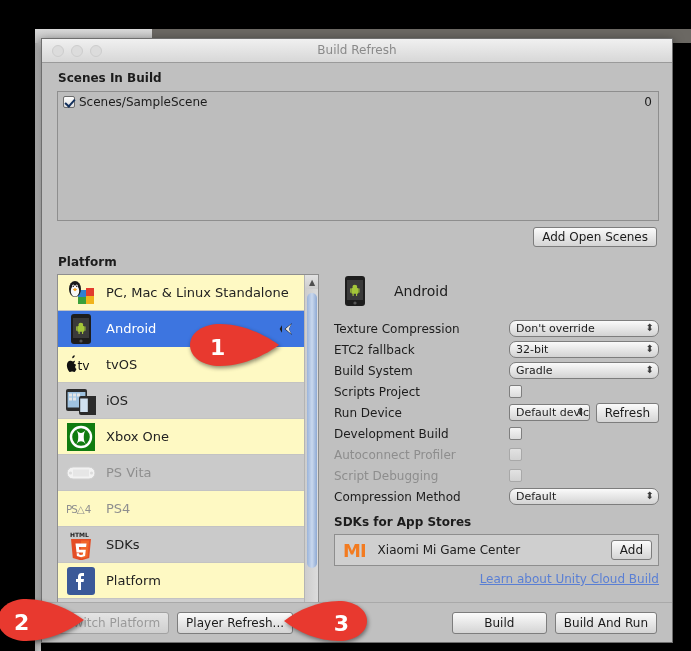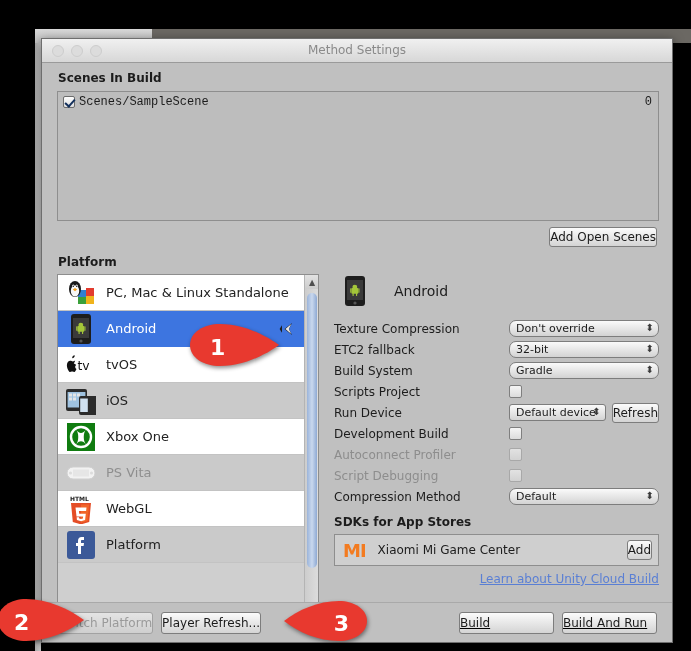--- a/index.html
+++ b/index.html
@@ -41,21 +41,21 @@
   .light { width:12px; height:12px; border-radius:50%; background:#dcdcdc; border:1px solid #cdcdcd; }
 
   .body { position:relative; width:100%; height:calc(100% - 24px); background:#c0c0c0; }
 
   .section-label { font-size:12px; font-weight:bold; color:#1c1c1c; }
 
   
   .scenes-label { position:absolute; left:16px; top:8px; }
   .scenes-box {
     position:absolute; left:15px; top:28px; width:602px; height:130px;
-    background:#bdbdbd; border:1px solid #8e8e8e;font-family:Liberation Mono, monospace;
+    background:#bdbdbd; border:1px solid #8e8e8e;
   }
   .scene-row {
     display:flex; align-items:center; height:18px; padding:2px 6px 0 5px;
     font-size:12px; color:#1c1c1c;
   }
   .cb {
     width:12px; height:12px; margin-right:4px; flex:none;
     border:1px solid #6d6d6d; background:linear-gradient(#fdfdfd,#dedede); border-radius:2px;
     position:relative;
   }
@@ -67,36 +67,36 @@
   .add-open {
     position:absolute; right:15px; top:163px;
   }
 
   
   .btn {
     font-family:"DejaVu Sans","Liberation Sans",sans-serif;
     font-size:12px; color:#1b1b1b;
     background:linear-gradient(#fbfbfb,#d4d4d4);
     border:1px solid #7d7d7d; border-radius:3px;
-    padding:2px 0; height:20px; line-height:15px;
-    text-align:left; white-space:nowrap; display:inline-block;
+    padding:2px 8px; height:20px; line-height:15px;
+    text-align:center; white-space:nowrap; display:inline-block;
   }
   .btn.disabled { color:#9a9a9a; background:linear-gradient(#e4e4e4,#cfcfcf); border-color:#a2a2a2; }
 
   
   .platform-label { position:absolute; left:16px; top:192px; }
   .plat-box {
     position:absolute; left:15px; top:211px; width:262px; height:375px;
     background:#cfcfcf; border:1px solid #8e8e8e; overflow:hidden;
   }
   .plat-list { position:absolute; left:0; top:0; right:14px; }
   .plat-row {
     display:flex; align-items:center; height:36px; padding-left:8px;
     font-size:13px; color:#222; border-bottom:1px solid #c3c3c3;
-    background:#ffffff; position:relative;
+    background:#fef9c3; position:relative;
   }
   .plat-row:nth-child(even) { background:#cacaca; }
   .plat-row.selected { background:#3d75e0; color:#fff; border-bottom-color:#3d75e0; }
   .plat-row.dim { color:#8f8f8f; }
   .plat-icon { width:30px; height:30px; margin-right:10px; flex:none;
       display:flex; align-items:center; justify-content:center; }
   .unity-mark { position:absolute; right:10px; top:10px; width:16px; height:16px; }
 
   .plat-scroll {
     position:absolute; right:0; top:0; width:14px; height:100%;
@@ -151,21 +151,21 @@
 
   .cloud-link {
     margin-top:6px; text-align:right; font-size:12px;
     color:#5a7fd4; text-decoration:underline;
   }
 
   
   .bottom { position:absolute; left:0; right:0; bottom:0; height:40px;
       background:#c0c0c0; border-top:1px solid #a9a9a9; }
   .bl { position:absolute; left:15px; top:9px; display:flex; gap:8px; }
-  .br { position:absolute; right:15px; top:9px; display:flex; gap:8px;text-decoration:underline; }
+  .br { position:absolute; right:15px; top:9px; display:flex; gap:8px; }
   .btn.big { min-width:95px; height:22px; line-height:17px; }
 
   
   .callout { position:absolute; z-index:40; }
   .tear { position:relative; filter: drop-shadow(1px 2px 2px rgba(0,0,0,.45)); }
   .tear .num {
     position:absolute; left:0; top:0; width:100%; height:100%;
     display:flex; align-items:center; justify-content:center;
     color:#fff; font-size:22px; font-weight:bold;
     font-family:"DejaVu Sans","Liberation Sans",sans-serif;
@@ -188,21 +188,21 @@
   <div class="behind-col"></div>
 
   <div class="window">
 
     <div class="titlebar">
       <div class="lights">
         <span class="light"></span>
         <span class="light"></span>
         <span class="light"></span>
       </div>
-      <div class="title-text">Method Settings</div>
+      <div class="title-text">Build Refresh</div>
     </div>
 
     <div class="body">
 
       <div class="section-label scenes-label">Scenes In Build</div>
 
       <div class="scenes-box">
         <div class="scene-row">
           <span class="cb checked"></span>
           <span>Scenes/SampleScene</span>
@@ -308,31 +308,40 @@
               <svg width="30" height="16" viewBox="0 0 30 16">
                 <rect x="1" y="2" width="28" height="12" rx="6" fill="#f2f2f2" stroke="#cfcfcf"></rect>
                 <rect x="7" y="4.5" width="16" height="7" fill="#e6e6e6"></rect>
                 <circle cx="4.5" cy="8" r="1.6" fill="#dcdcdc"></circle>
                 <circle cx="25.5" cy="8" r="1.6" fill="#dcdcdc"></circle>
               </svg>
             </span>
             <span>PS Vita</span>
           </div>
 
+          <div class="plat-row dim">
+            <span class="plat-icon">
+              <svg width="32" height="14" viewBox="0 0 32 14">
+                <text x="0" y="11" font-family="DejaVu Sans" font-size="11" fill="#8f8f8f" letter-spacing="-1">PS△</text>
+                <text x="20" y="11" font-family="DejaVu Sans" font-size="11" fill="#8f8f8f">4</text>
+              </svg>
+            </span>
+            <span>PS4</span>
+          </div>
 
           <div class="plat-row">
             <span class="plat-icon">
               <svg width="26" height="30" viewBox="0 0 26 30">
                 <text x="2" y="7" font-family="DejaVu Sans" font-size="6" font-weight="bold" fill="#222">HTML</text>
                 <path d="M3 9 h20 l-1.8 19 -8.2 2.4 -8.2 -2.4z" fill="#e44d26"></path>
                 <path d="M13 10.6 v18.2 l6.6 -1.9 1.5 -16.3z" fill="#f16529"></path>
                 <path d="M7.5 13.5 h11 l-.4 3.6 h-7.2 l.3 2.6 h6.6 l-.7 6.3 -4.1 1.2 -4.1 -1.2 -.25 -2.8 h2.4 l.12 1.4 1.85 .5 1.9 -.5 .2 -2.1 h-6.6z" fill="#fff"></path>
               </svg>
             </span>
-            <span>WebGL</span>
+            <span>SDKs</span>
           </div>
 
           <div class="plat-row">
             <span class="plat-icon">
               <svg width="28" height="28" viewBox="0 0 28 28">
                 <rect width="28" height="28" rx="3" fill="#3b5998"></rect>
                 <path d="M17 9h-2c-.6 0-1 .4-1 1v2h3l-.4 3H14v8h-3v-8H9v-3h2v-2.2C11 7.6 12.4 6 14.6 6H17z" fill="#fff"></path>
               </svg>
             </span>
             <span>Platform</span>

